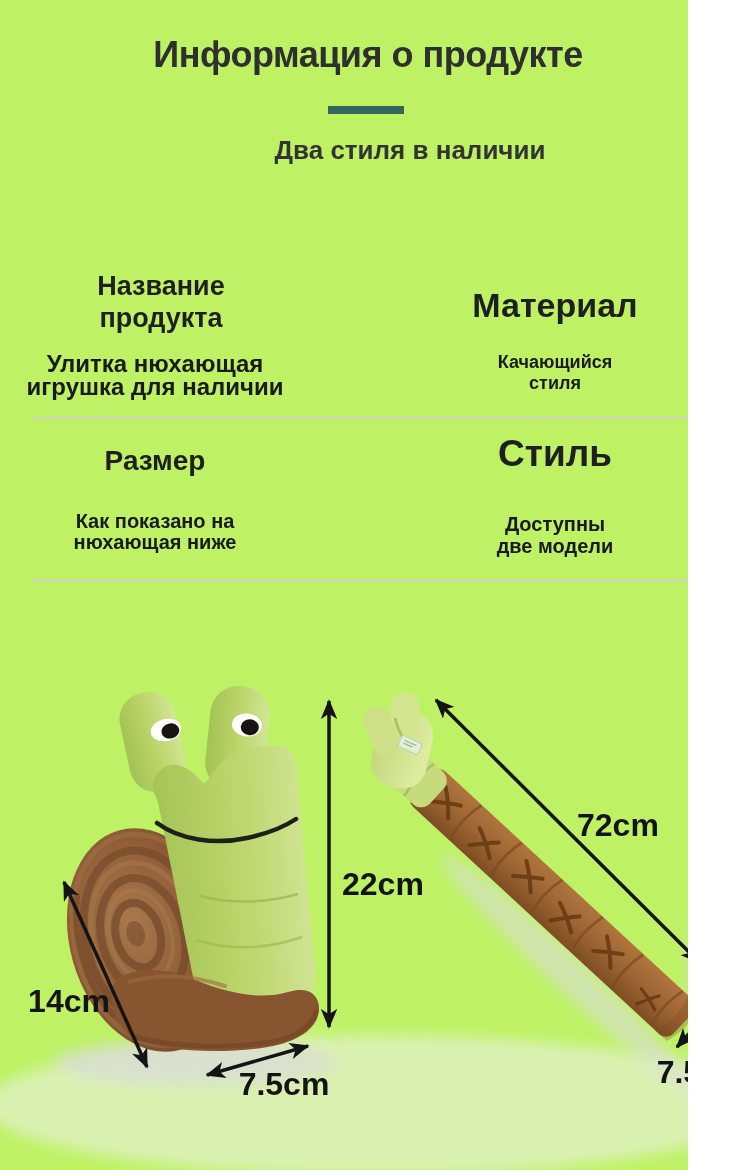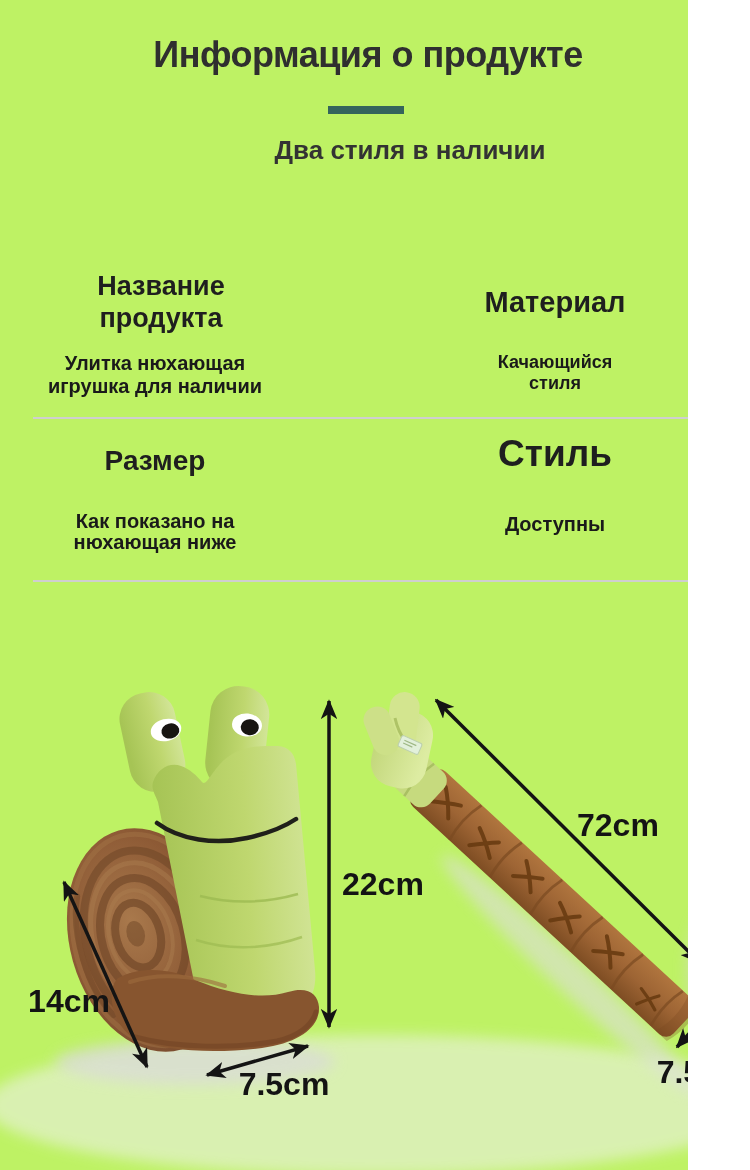--- a/index.html
+++ b/index.html
@@ -21,22 +21,22 @@
   .divider{position:absolute;left:33px;width:677px;height:0;border-top:2px solid #cfcfcf;}
   .divider-1{top:157px;}
   .divider-2{top:320px;}
   .cell{position:absolute;top:0;height:100%;text-align:center;}
   .cell-left{left:0;width:310px;}
   .cell-right{left:395px;width:320px;}
   .hdr,.val{position:absolute;left:0;width:100%;font-weight:bold;}
   .hdr{color:#1f1f1f;}
   .val{color:#1a1a1a;}
   .c-name  .hdr{top:10px;font-size:27px;line-height:32px;padding-left:6px;}
-  .c-name  .val{top:92px;font-size:20px;line-height:23px;}
-  .c-material .hdr{top:26px;font-size:29px;}
+  .c-name  .val{top:92px;font-size:24px;line-height:23px;}
+  .c-material .hdr{top:26px;font-size:34px;}
   .c-material .val{top:92px;font-size:18px;line-height:21px;}
   .c-size  .hdr{top:28px;font-size:28px;}
   .c-size  .val{top:94px;font-size:20px;line-height:21px;}
   .c-style .hdr{top:16px;font-size:37px;}
   .c-style .val{top:96px;font-size:20px;line-height:22px;}
   .line{display:block;}
 
   
   .photo{position:absolute;top:640px;left:0;width:750px;height:530px;}
   .dim-label{font-family:"Liberation Sans","DejaVu Sans",sans-serif;
@@ -79,20 +79,21 @@
         <div class="hdr">Размер</div>
         <div class="val">
           <span class="line">Как показано на</span>
           <span class="line">нюхающая ниже</span>
         </div>
       </div>
       <div class="cell cell-right c-style">
         <div class="hdr">Стиль</div>
         <div class="val">
           <span class="line">Доступны</span>
+          <span class="line">две модели</span>
         </div>
       </div>
     </div>
 
     <div class="divider divider-2"></div>
   </div>
 
   <svg class="photo" viewBox="0 0 750 530">
     <defs>
       <linearGradient id="gGreen" x1="0" y1="0.1" x2="1" y2="0">

